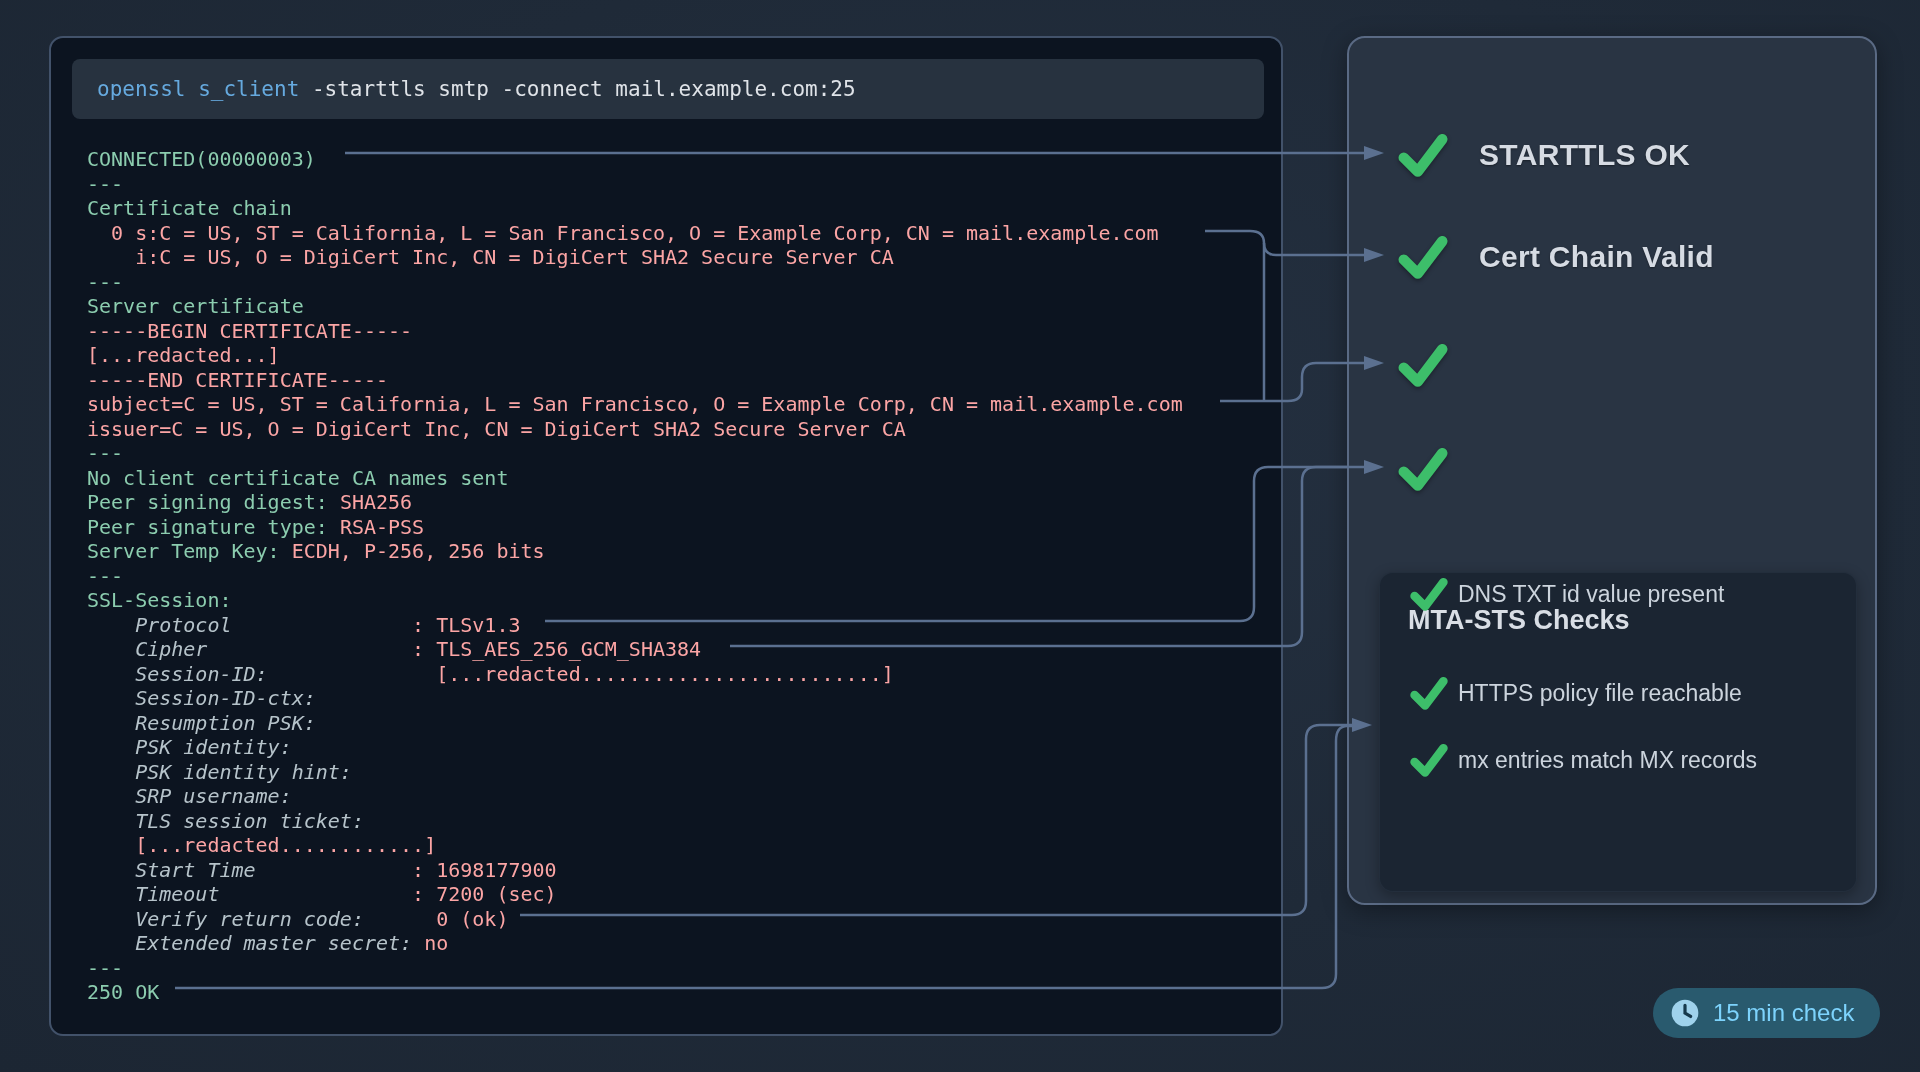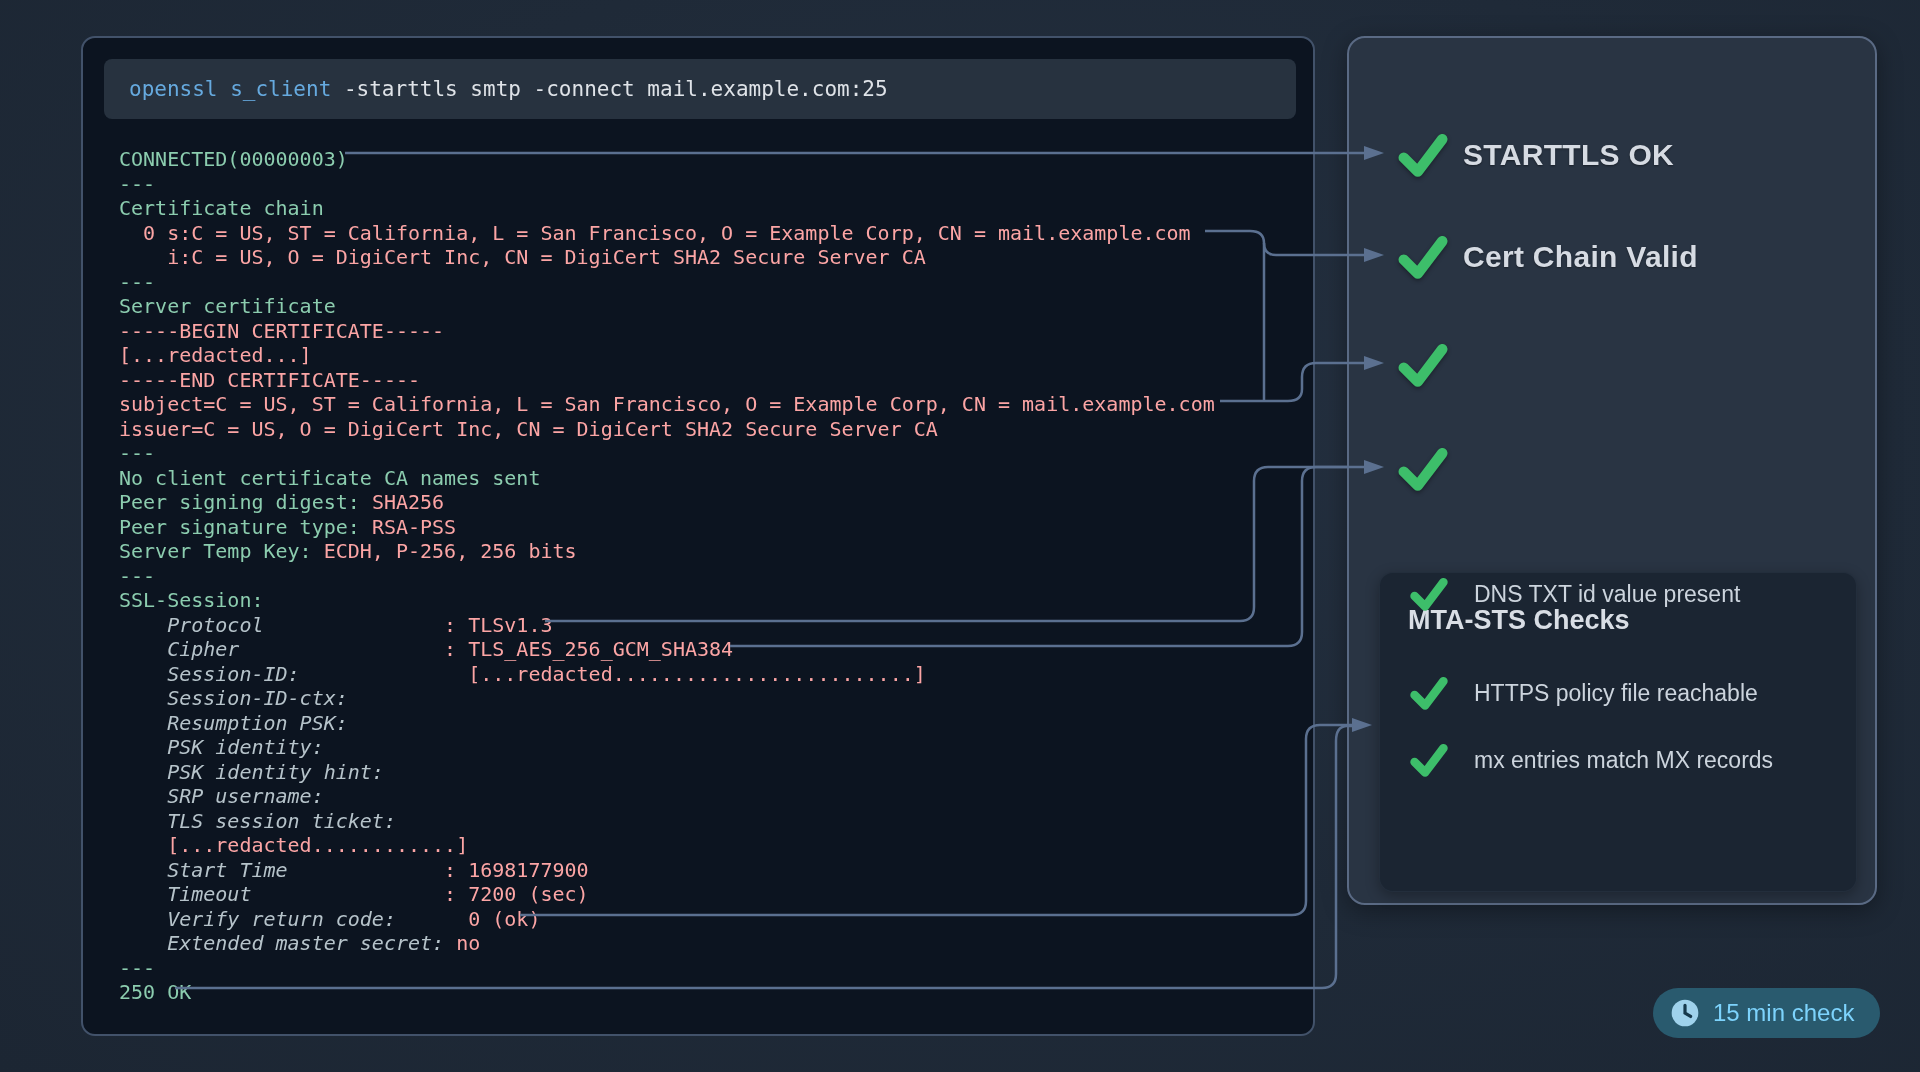--- a/index.html
+++ b/index.html
@@ -5,21 +5,21 @@
   html,body{margin:0;padding:0;}
   body{
     width:1920px;height:1072px;position:relative;overflow:hidden;
     background:radial-gradient(ellipse at 55% 40%, #243040 0%, #1f2a38 55%, #1c2633 100%);
     font-family:"Liberation Sans", sans-serif;
   }
   
   .terminal{
     position:absolute;left:49px;top:36px;width:1234px;height:1000px;
     background:#0c1420;border:2px solid #42526a;border-radius:14px;
-    box-sizing:border-box;z-index:1;margin-left:32px;
+    box-sizing:border-box;z-index:1;
   }
   .cmdbar{
     position:absolute;left:21px;top:21px;width:1192px;height:60px;
     background:#27323f;border-radius:8px;
     font-family:"DejaVu Sans Mono", monospace;font-size:21px;line-height:60px;
     padding-left:25px;box-sizing:border-box;white-space:pre;
   }
   .cmd-key{color:#66aadf;}
   .cmd-rest{color:#dfe3e8;}
   .term-output{
@@ -31,42 +31,42 @@
   .g{color:#8ccdaf;}
   .w{color:#fca5a5;}
   .d{color:#b6c3ca;font-style:italic;}
   
   .right-panel{
     position:absolute;left:1347px;top:36px;width:530px;height:869px;
     background:#293443;border:2px solid #5a6a84;border-radius:18px;
     box-sizing:border-box;z-index:1;box-shadow:0 6px 24px rgba(0,0,0,0.35);
   }
   .check-row{
-    position:absolute;left:46px;height:56px;display:flex;align-items:center;gap:12px;
+    position:absolute;left:46px;height:56px;display:flex;align-items:center;gap:28px;
   }
   .check-row:nth-of-type(1){top:89px;}
   .check-row:nth-of-type(2){top:191px;}
   .check-row:nth-of-type(3){top:299px;}
   .check-row:nth-of-type(4){top:403px;}
   .check-icon{width:56px;height:56px;flex:0 0 56px;filter:drop-shadow(0 2px 2px rgba(0,0,0,0.35));}
   .check-label{
     font-size:30px;font-weight:700;color:#d6dbe3;letter-spacing:0.3px;
     text-shadow:0 1px 2px rgba(0,0,0,0.4);
   }
   
   .mta-panel{
     position:absolute;left:30px;top:534px;width:478px;height:320px;
     background:#1b2532;border:1px solid #33405258;border-radius:14px;
     box-sizing:border-box;box-shadow:0 4px 14px rgba(0,0,0,0.3);
   }
   .mta-title{
     position:absolute;left:28px;top:32px;font-size:27px;font-weight:700;color:#d9dee5;
   }
   .mta-item{
-    position:absolute;left:28px;height:42px;display:flex;align-items:center;gap:24px;text-align:center;
+    position:absolute;left:28px;height:42px;display:flex;align-items:center;gap:8px;text-align:center;
   }
   .mta-item:nth-of-type(2){top:99px;}
   .mta-item:nth-of-type(3){top:166px;}
   .mta-item:nth-of-type(4){top:232px;}
   .mta-check-icon{width:42px;height:42px;flex:0 0 42px;}
   .mta-item-label{font-size:23px;color:#ccd4dd;}
   
   .badge{
     position:absolute;left:1653px;top:988px;height:50px;border-radius:25px;
     background:#295a6e;display:flex;align-items:center;gap:12px;

